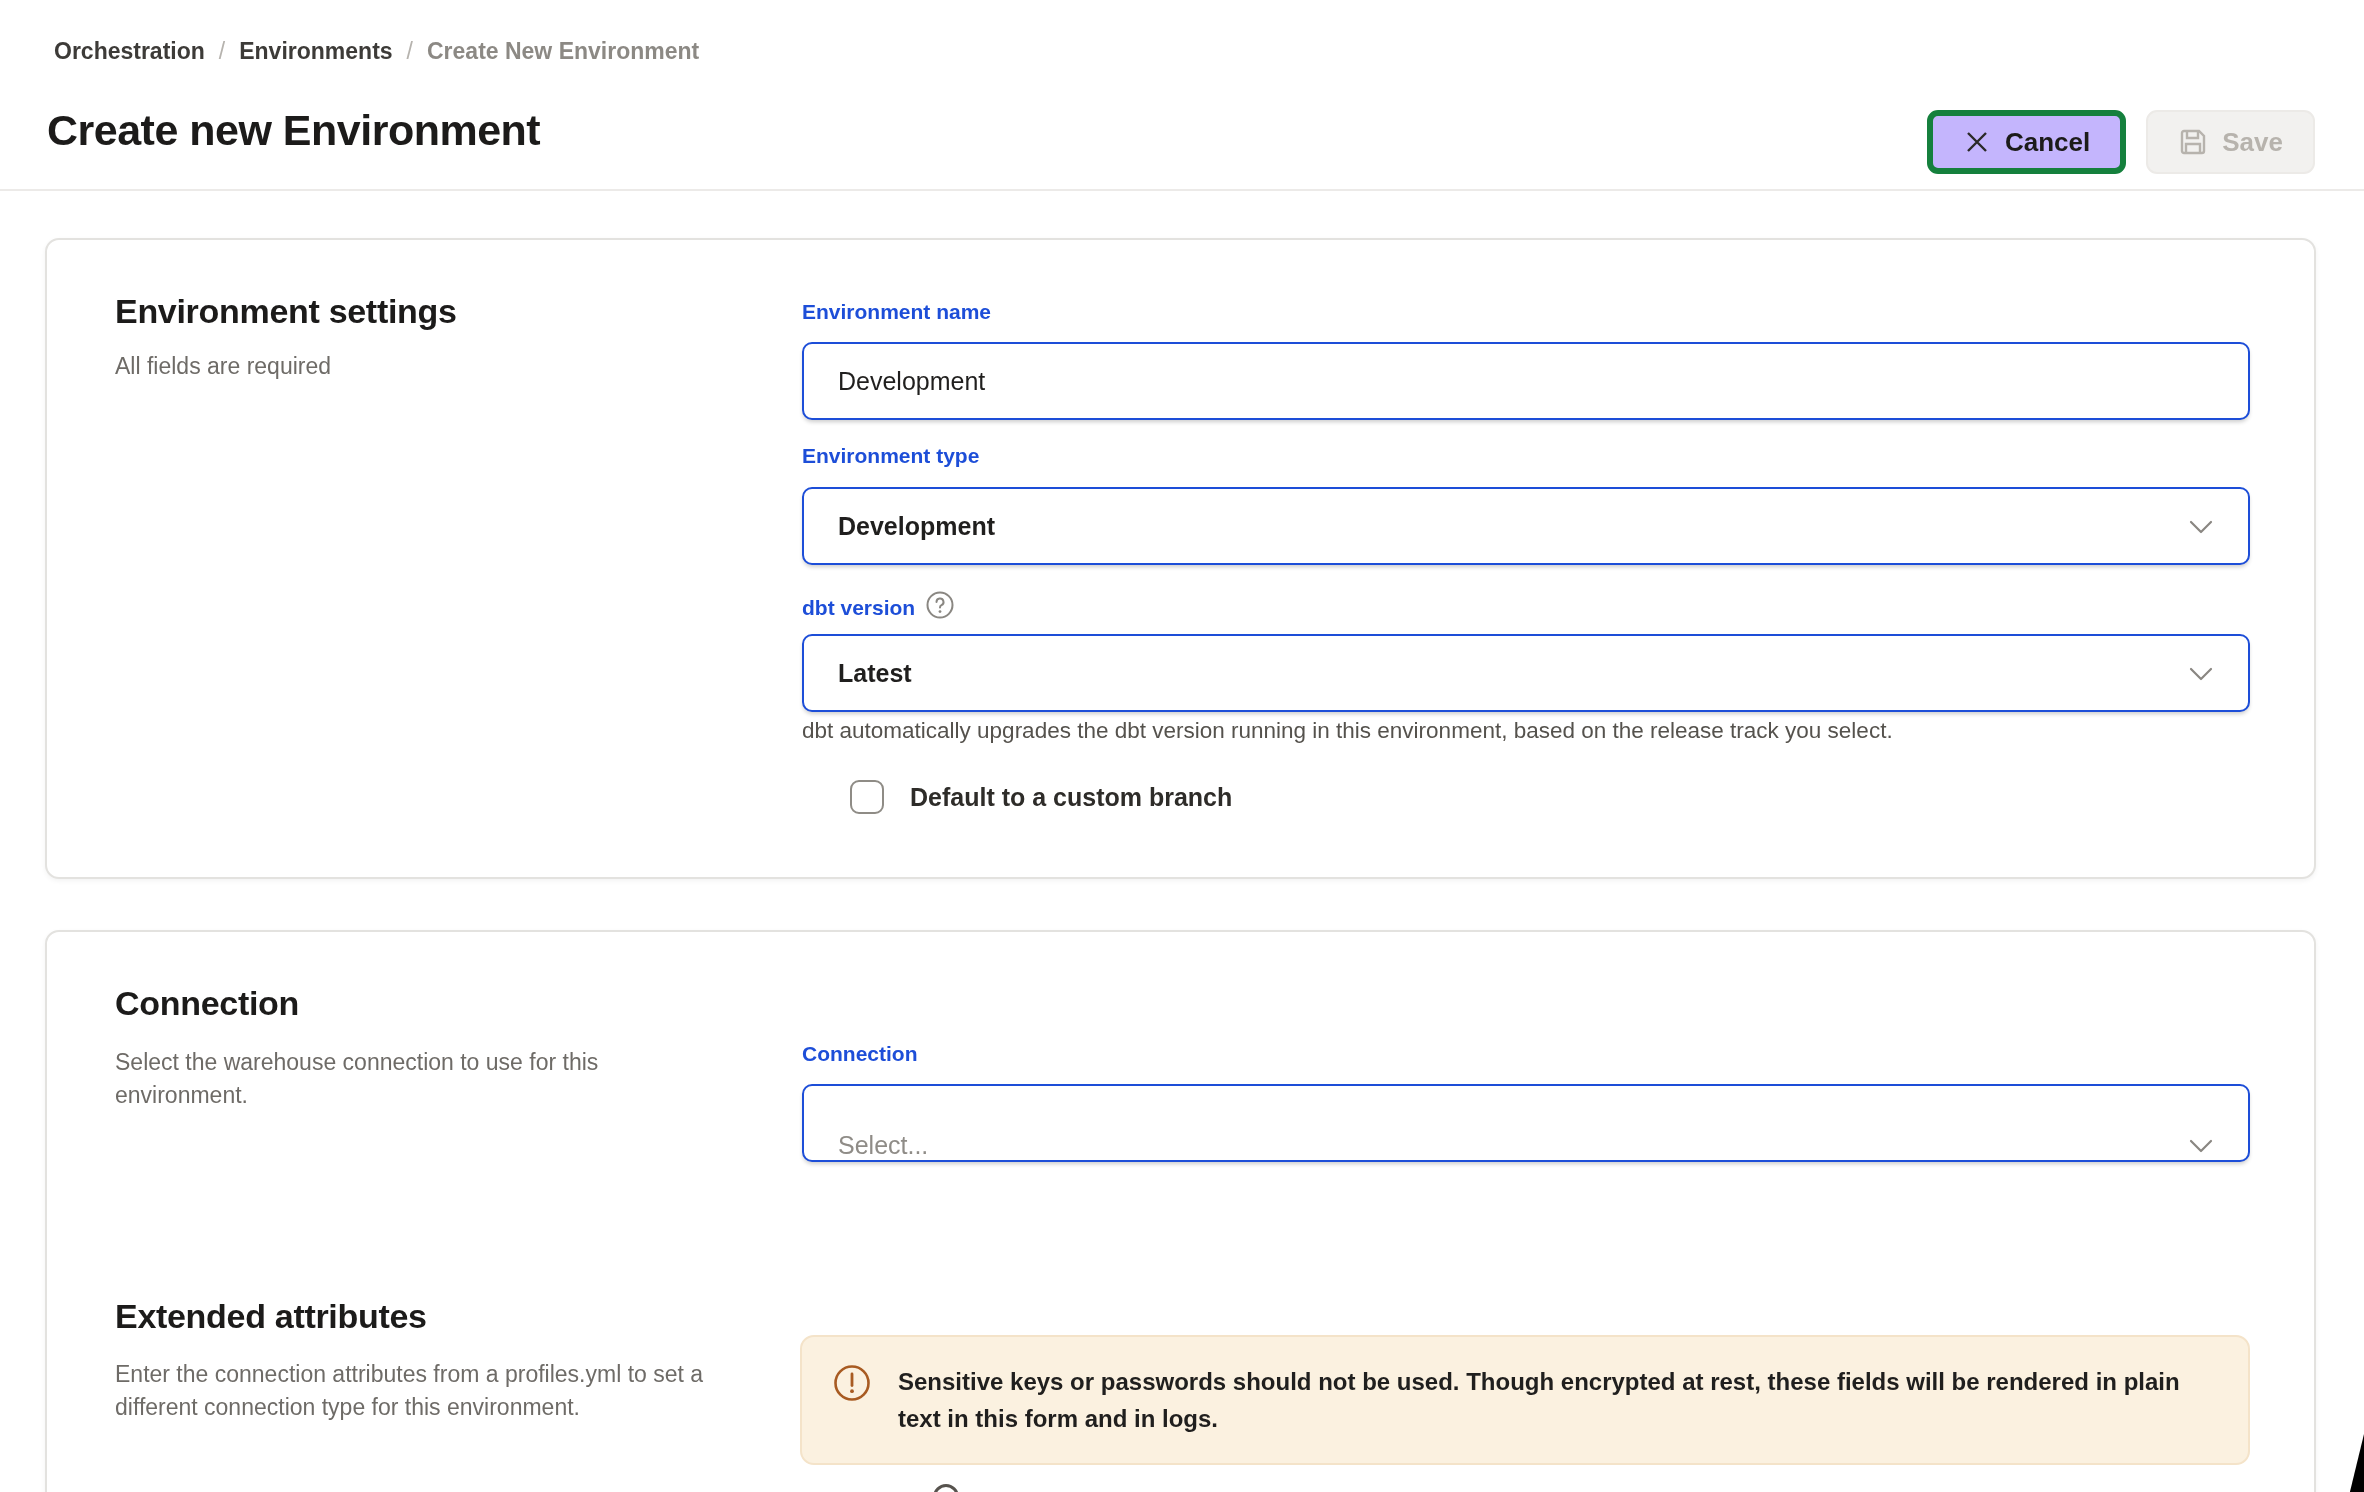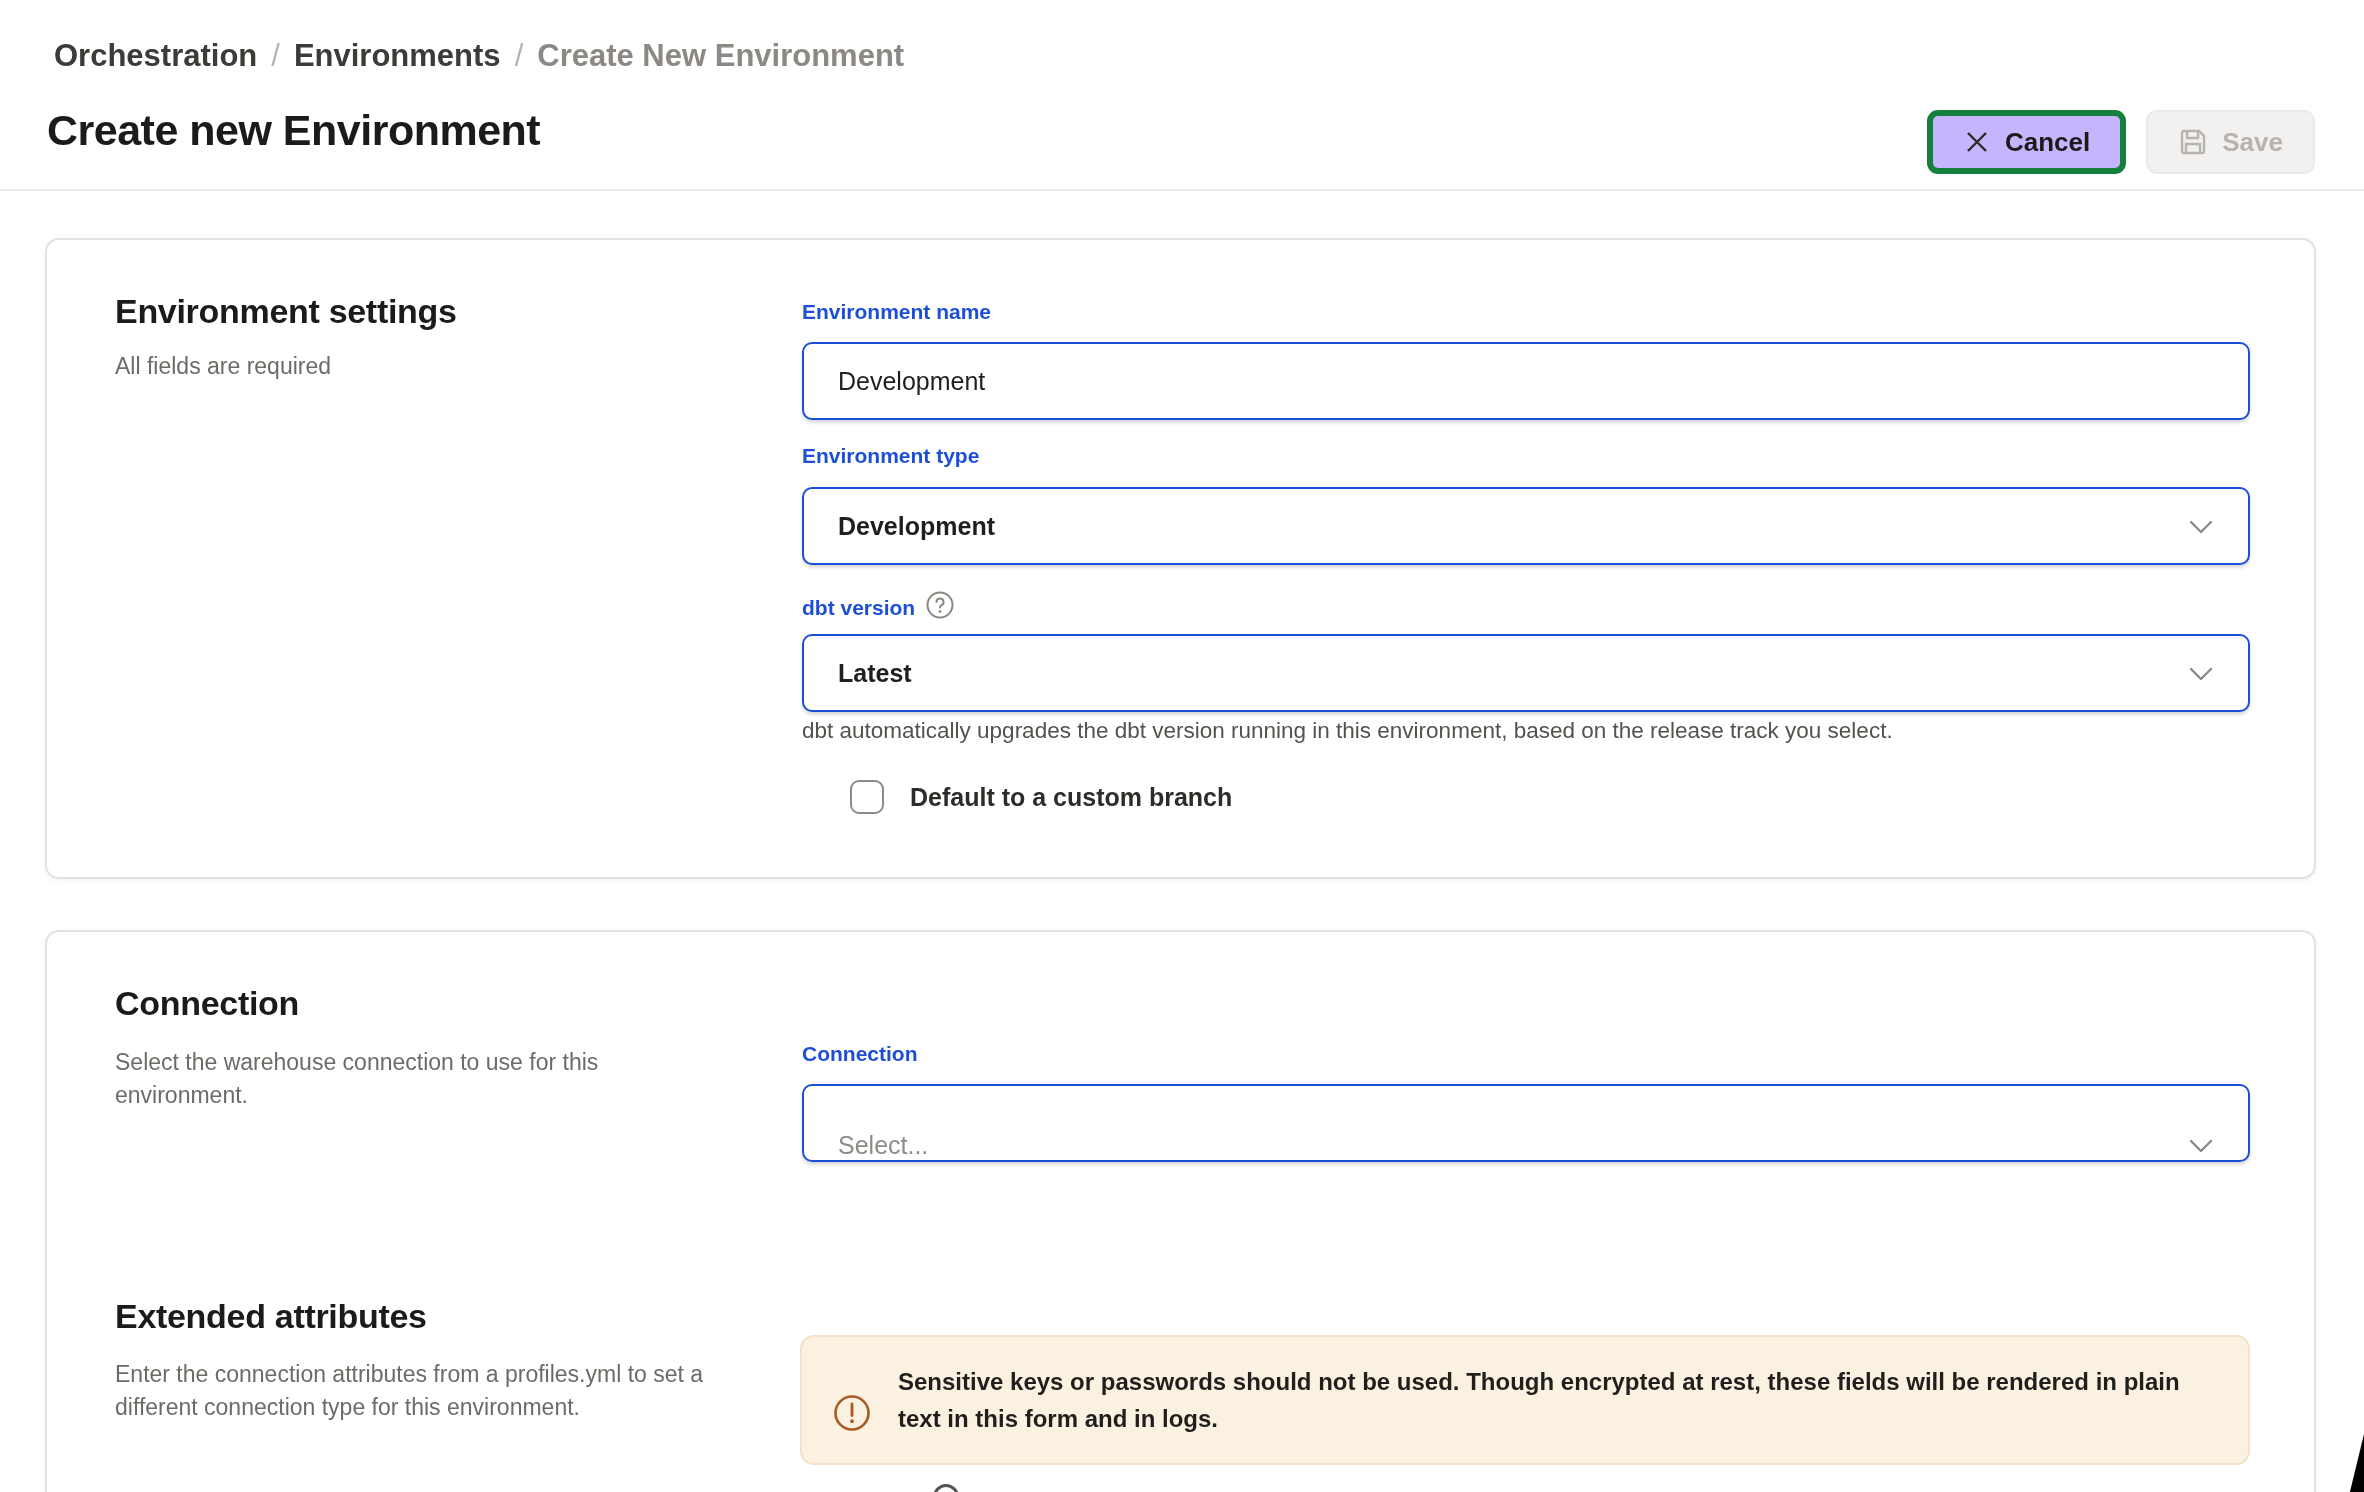--- a/index.html
+++ b/index.html
@@ -4,21 +4,21 @@
 <style>
   * { margin:0; padding:0; box-sizing:border-box; }
   html,body { width:2364px; height:1492px; }
   body {
     font-family: "Liberation Sans", "DejaVu Sans", sans-serif;
     background:#ffffff; color:#201f1e; overflow:hidden; position:relative;
   }
   .page { position:absolute; inset:0; }
 
   
-  .breadcrumb { position:absolute; left:54px; top:38px; font-size:31px; font-weight:600; display:flex; gap:14px; align-items:center; }
+  .breadcrumb { position:absolute; left:54px; top:38px; font-size:23px; font-weight:600; display:flex; gap:14px; align-items:center; }
   .crumb { color:#3d3b38; cursor:pointer; }
   .crumb.current { color:#8c8984; }
   .crumb-sep { color:#b6b3ae; font-weight:400; }
 
   .page-title { position:absolute; left:47px; top:106px; font-size:43px; font-weight:700; color:#1c1b1a; letter-spacing:-0.5px; }
 
   .header-actions { position:absolute; right:49px; top:110px; display:flex; gap:20px; }
   .btn { height:64px; display:flex; align-items:center; gap:14px; padding:0 30px; border-radius:11px; font-size:26px; font-weight:600; font-family:inherit; }
   .btn-cancel { background:#c4b5fd; border:6px solid #15803d; color:#1c1b1a; cursor:pointer; }
   .btn-save { background:#f2f1ef; border:2px solid #eceae7; color:#b7b3ad; cursor:default; }
@@ -55,21 +55,21 @@
   .checkbox-row { position:absolute; left:755px; display:flex; align-items:center; gap:26px; cursor:pointer; }
   .checkbox { width:34px; height:34px; border:2px solid #8f8c86; border-radius:9px; background:#fff; }
   .checkbox-label { font-size:25px; font-weight:600; color:#2e2c29; }
 
   .help-icon { display:inline-block; vertical-align:-5px; margin-left:10px; cursor:pointer; }
 
   
   .warning-box {
     position:absolute; left:753px; top:403px; width:1450px;
     background:#fbf1e0; border:2px solid #f4e3c9; border-radius:14px;
-    padding:26px 30px; display:flex; align-items:flex-end; gap:26px;
+    padding:26px 30px; display:flex; align-items:flex-start; gap:26px;
   }
   .warning-text { font-size:24px; font-weight:700; color:#201f1e; line-height:1.55; }
   .warning-icon { flex:0 0 auto; }
 
   
   .clipped-circle { position:absolute; left:933px; top:1484px; width:26px; height:26px; border:3px solid #57534e; border-radius:50%; background:#fff; }
   .cursor-artifact { position:absolute; right:0; bottom:0; width:16px; height:58px; background:#000; clip-path:polygon(100% 0, 100% 100%, 12% 100%); }
 </style>
 </head>
 <body>

